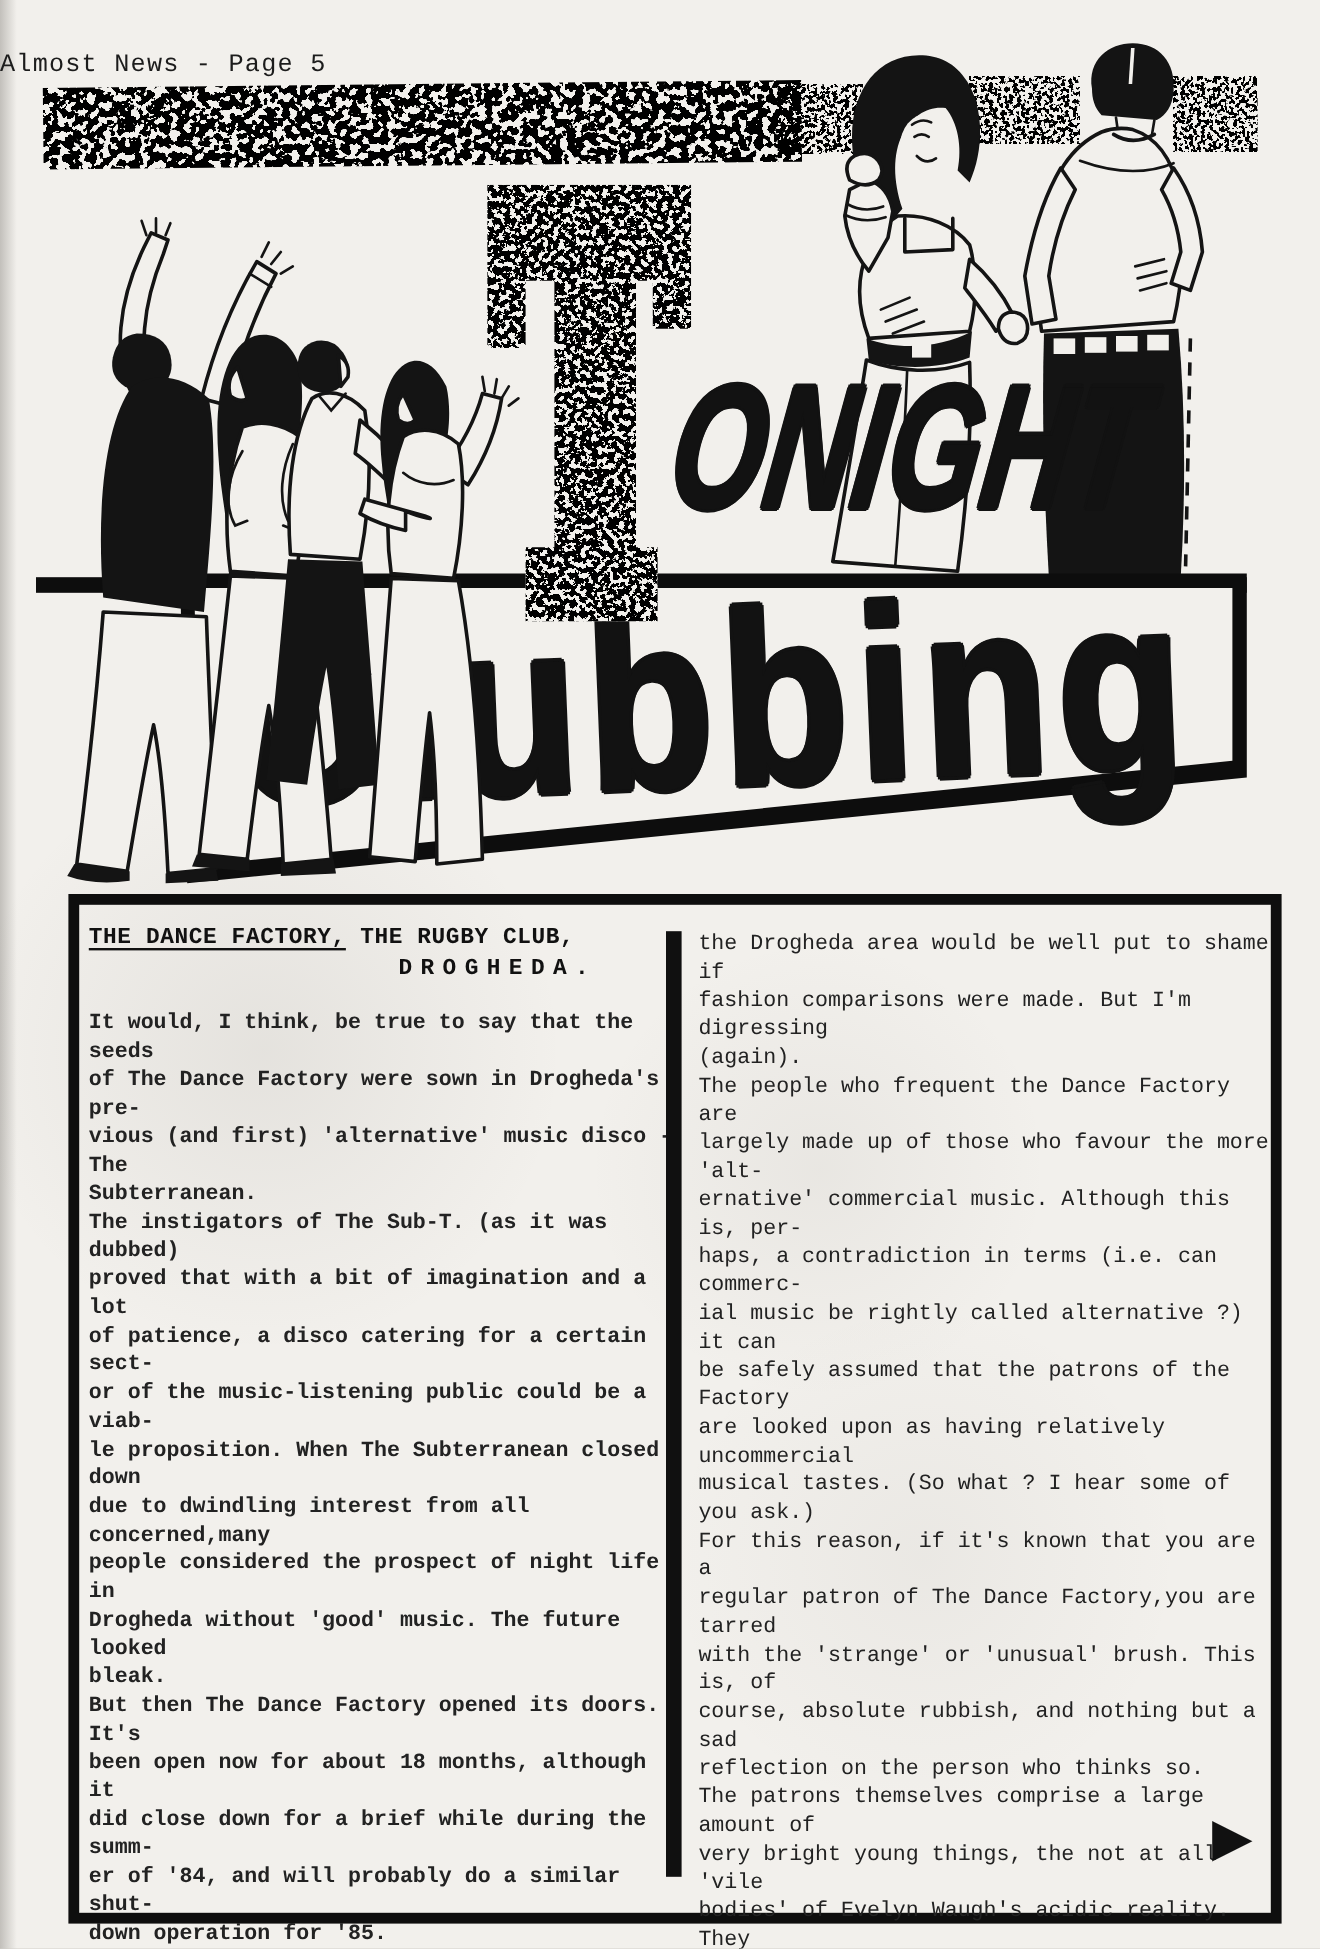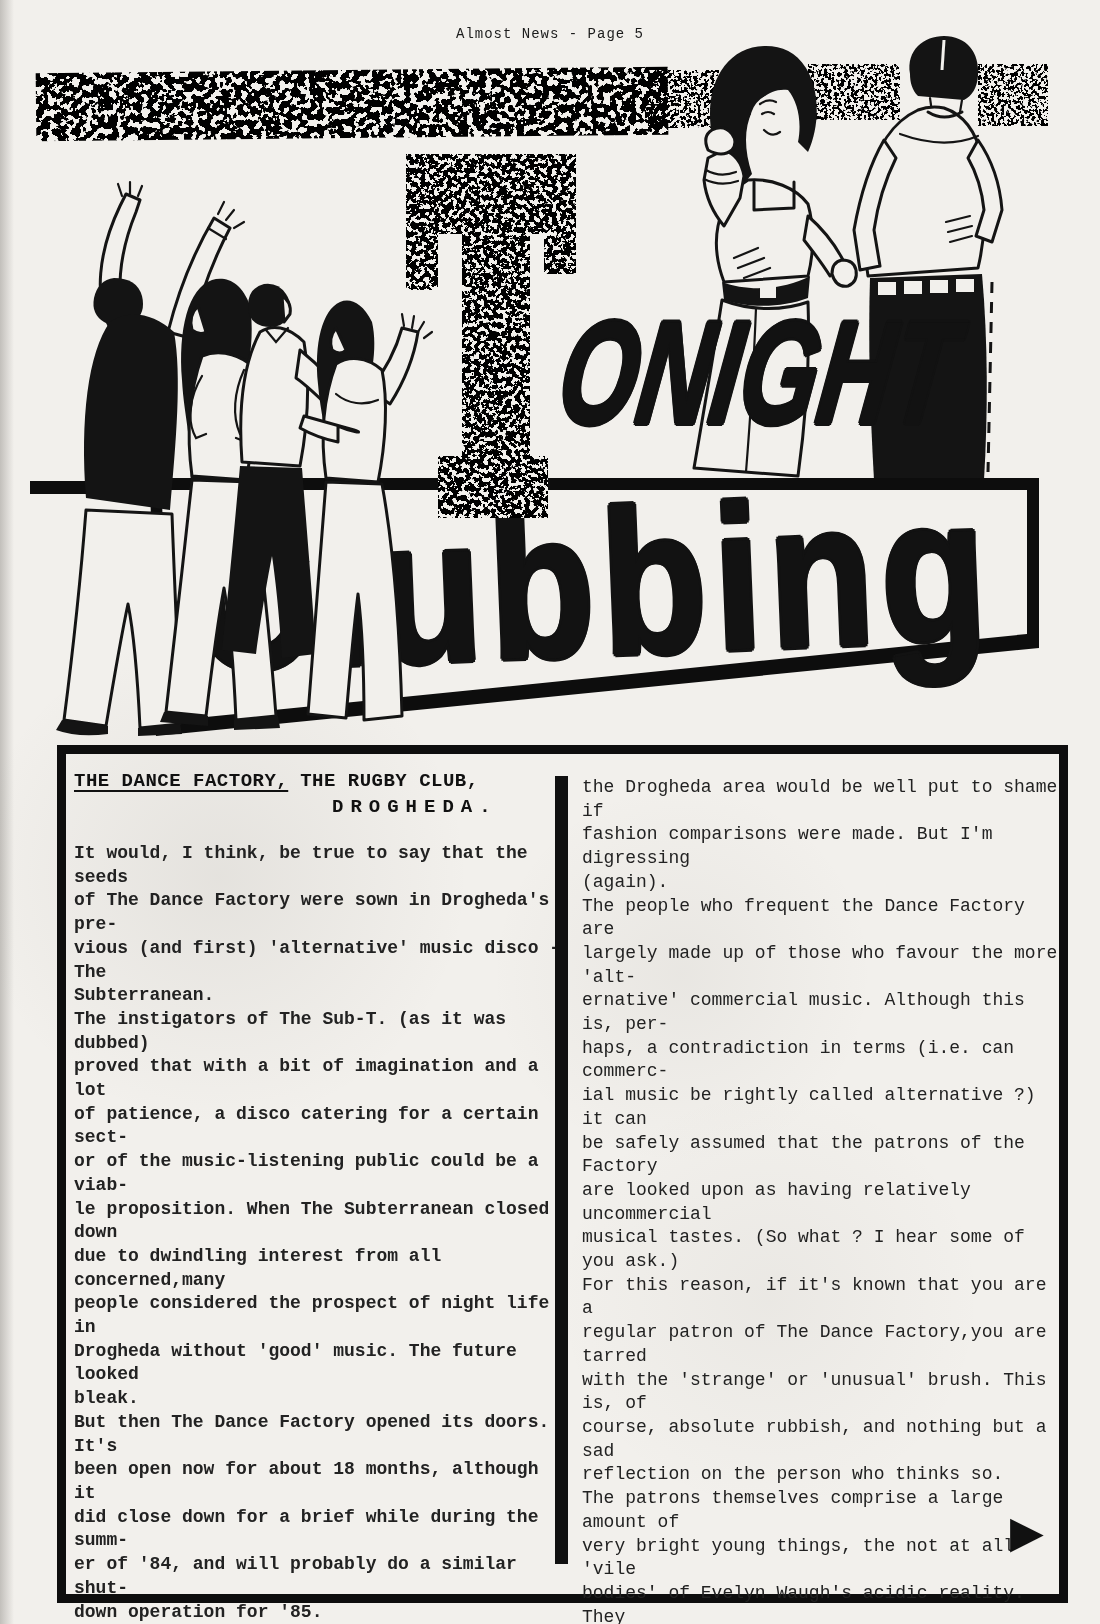--- a/index.html
+++ b/index.html
@@ -6,22 +6,22 @@
   .page{
     position:relative;width:1100px;height:1624px;margin:0 auto;overflow:hidden;
     background:#f2f0ec;
     background-image:
       linear-gradient(90deg, rgba(70,66,60,.28), rgba(70,66,60,0) 14px),
       radial-gradient(circle at 20% 54%, rgba(110,105,96,.10), transparent 20%),
       radial-gradient(circle at 62% 60%, rgba(110,105,96,.07), transparent 16%),
       radial-gradient(circle at 70% 80%, rgba(110,105,96,.06), transparent 14%);
     font-family:"Liberation Mono","DejaVu Sans Mono",monospace;color:#161616;
   }
-  .page-header{position:absolute;top:26px;left:0;width:100%;text-align:center;
-    font-size:14px;letter-spacing:1px;color:#1c1c1c;}
+  .page-header{position:absolute;top:43px;left:0;width:100%;text-align:left;
+    font-size:21px;letter-spacing:1px;color:#1c1c1c;}
   .noise-band{position:absolute;left:36px;top:70px;z-index:1;transform:rotate(-.6deg);}
   .couple-illo{position:absolute;left:648px;top:30px;z-index:2;}
   .dancers-illo{position:absolute;left:52px;top:180px;z-index:7;}
   .top-rule{position:absolute;left:30px;top:481px;width:1009px;height:13px;background:#0d0d0d;z-index:3;}
   .speckle-t{position:absolute;left:398px;top:146px;z-index:6;}
   .sr{position:absolute;width:1px;height:1px;overflow:hidden;clip-path:inset(50%);}
   .fatten{text-shadow:3px 0 currentColor,-3px 0 currentColor,0 3px currentColor,0 -3px currentColor,
     2px 2px currentColor,-2px -2px currentColor,2px -2px currentColor,-2px 2px currentColor;}
   .onight{position:absolute;left:572px;top:300px;z-index:8;color:#121212;
     font-family:"Liberation Sans",sans-serif;font-weight:bold;font-style:italic;

